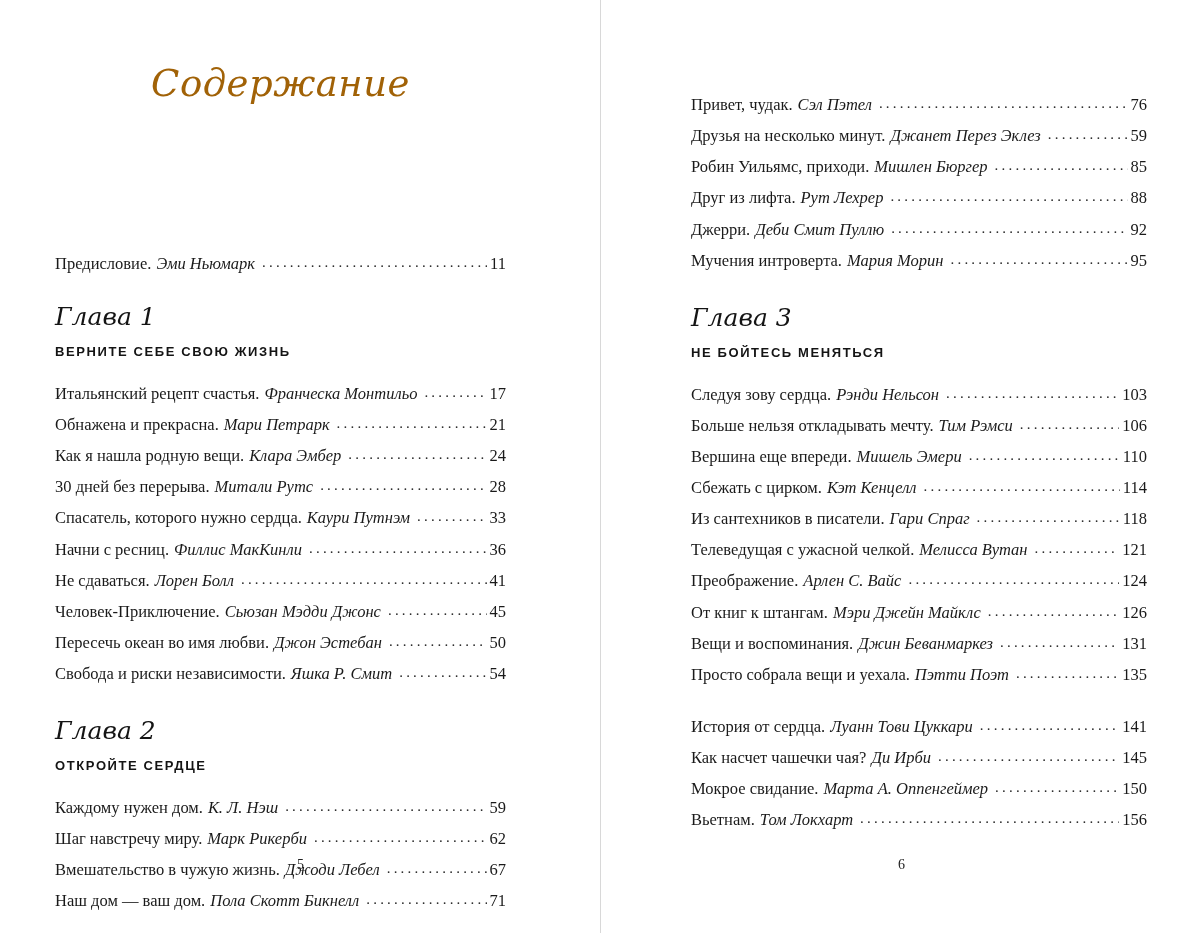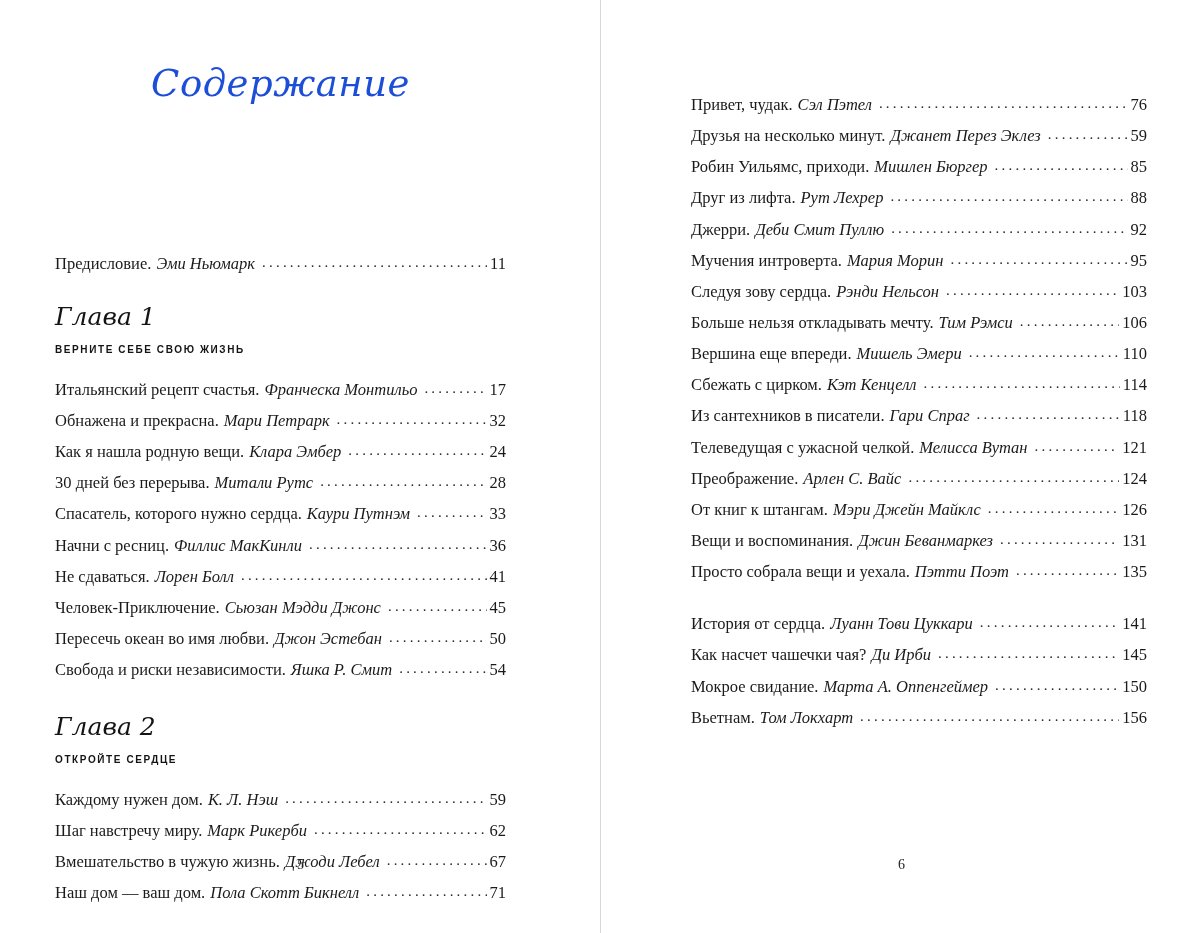--- a/index.html
+++ b/index.html
@@ -40,21 +40,21 @@
     height: 933px;
     background: #d8d8d8;
   }
   .doc-title {
     font-family: "DejaVu Serif", "Liberation Serif", serif;
     font-style: italic;
     font-size: 37px;
     font-weight: 400;
     text-align: center;
     letter-spacing: 0.5px;
-    color: #1d4ed8;
+    color: #a16207;
     margin: 62px 0 0 0;
     padding: 0;
   }
   .spacer-after-title {
     height: 150px;
   }
   .top-pad-right {
     height: 96px;
   }
   .toc-entry {
@@ -96,21 +96,21 @@
   }
   .chapter-name {
     font-family: "DejaVu Serif", "Liberation Serif", serif;
     font-style: italic;
     font-size: 25px;
     line-height: 1.15;
     color: #141414;
   }
   .chapter-subtitle {
     font-family: "Liberation Sans", "DejaVu Sans", sans-serif;
-    font-size: 10px;
+    font-size: 13px;
     font-weight: 700;
     letter-spacing: 1.6px;
     margin-top: 12px;
     color: #141414;
   }
   .folio {
     position: absolute;
     bottom: 60px;
     left: 0;
     width: 100%;
@@ -146,21 +146,21 @@
         <div class="toc-entry">
           <span class="title">Итальянский рецепт счастья.</span>
           <span class="author">Франческа Монтильо</span>
           <span class="dots">.............................................................................................................</span>
           <span class="page-num">17</span>
         </div>
         <div class="toc-entry">
           <span class="title">Обнажена и прекрасна.</span>
           <span class="author">Мари Петрарк</span>
           <span class="dots">.............................................................................................................</span>
-          <span class="page-num">32</span>
+          <span class="page-num">21</span>
         </div>
         <div class="toc-entry">
           <span class="title">Как я нашла родную вещи.</span>
           <span class="author">Клара Эмбер</span>
           <span class="dots">.............................................................................................................</span>
           <span class="page-num">24</span>
         </div>
         <div class="toc-entry">
           <span class="title">30 дней без перерыва.</span>
           <span class="author">Митали Рутс</span>
@@ -271,20 +271,24 @@
           <span class="page-num">92</span>
         </div>
         <div class="toc-entry">
           <span class="title">Мучения интроверта.</span>
           <span class="author">Мария Морин</span>
           <span class="dots">.............................................................................................................</span>
           <span class="page-num">95</span>
         </div>
       </div>
     <div id="right-chapters">
+        <div class="chapter-block">
+          <div class="chapter-name">Глава 3</div>
+          <div class="chapter-subtitle">НЕ БОЙТЕСЬ МЕНЯТЬСЯ</div>
+        </div>
         <div class="toc-entry">
           <span class="title">Следуя зову сердца.</span>
           <span class="author">Рэнди Нельсон</span>
           <span class="dots">.............................................................................................................</span>
           <span class="page-num">103</span>
         </div>
         <div class="toc-entry">
           <span class="title">Больше нельзя откладывать мечту.</span>
           <span class="author">Тим Рэмси</span>
           <span class="dots">.............................................................................................................</span>

